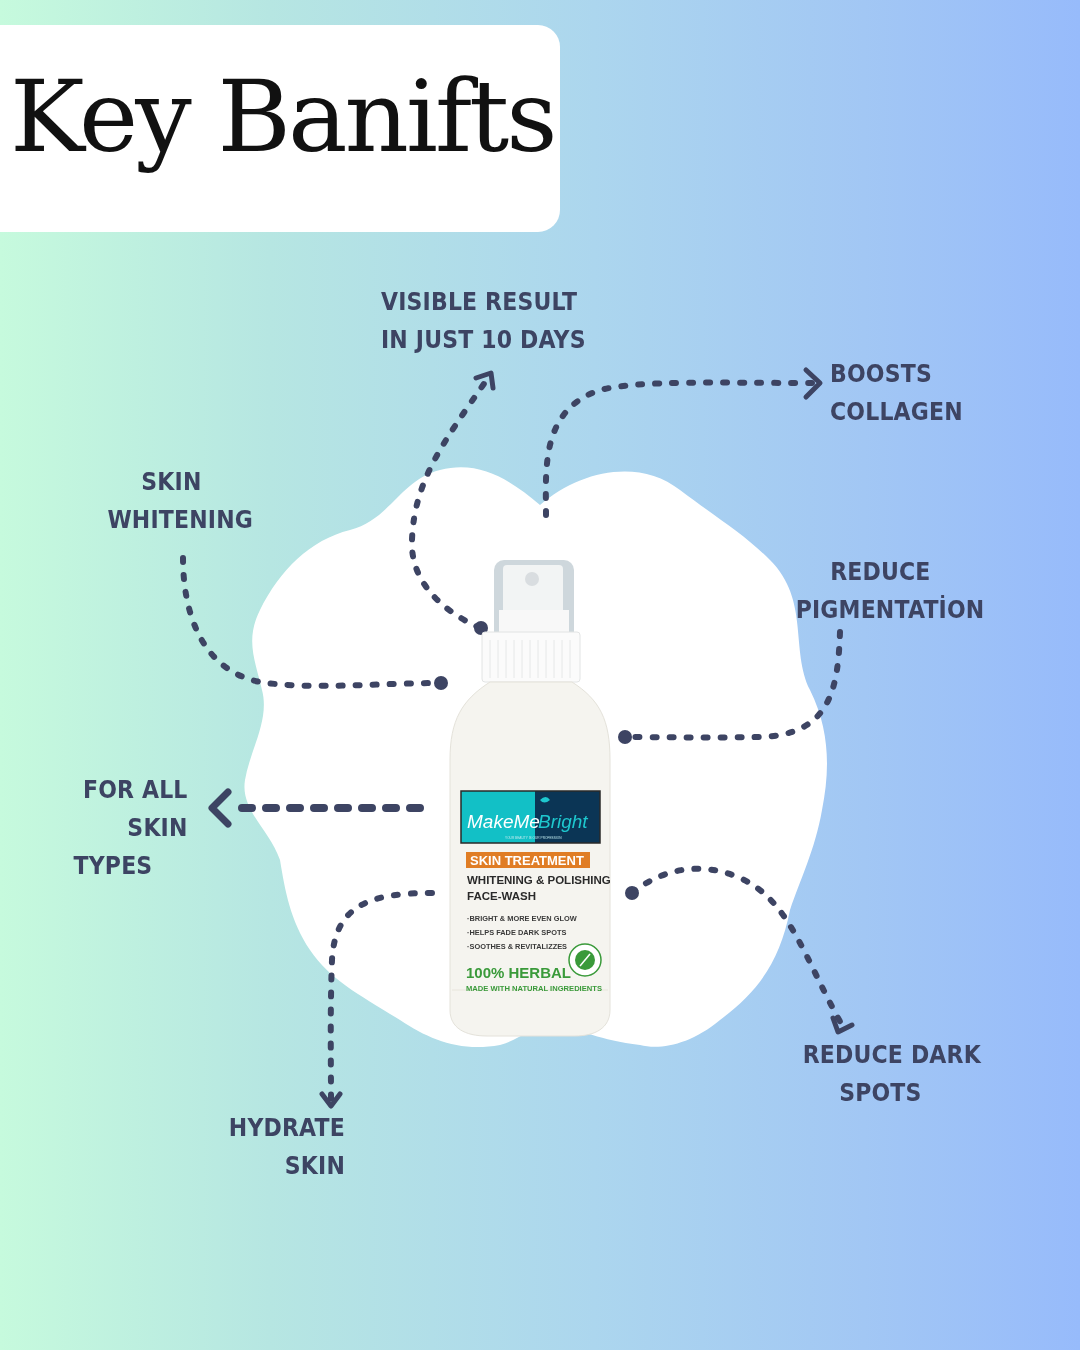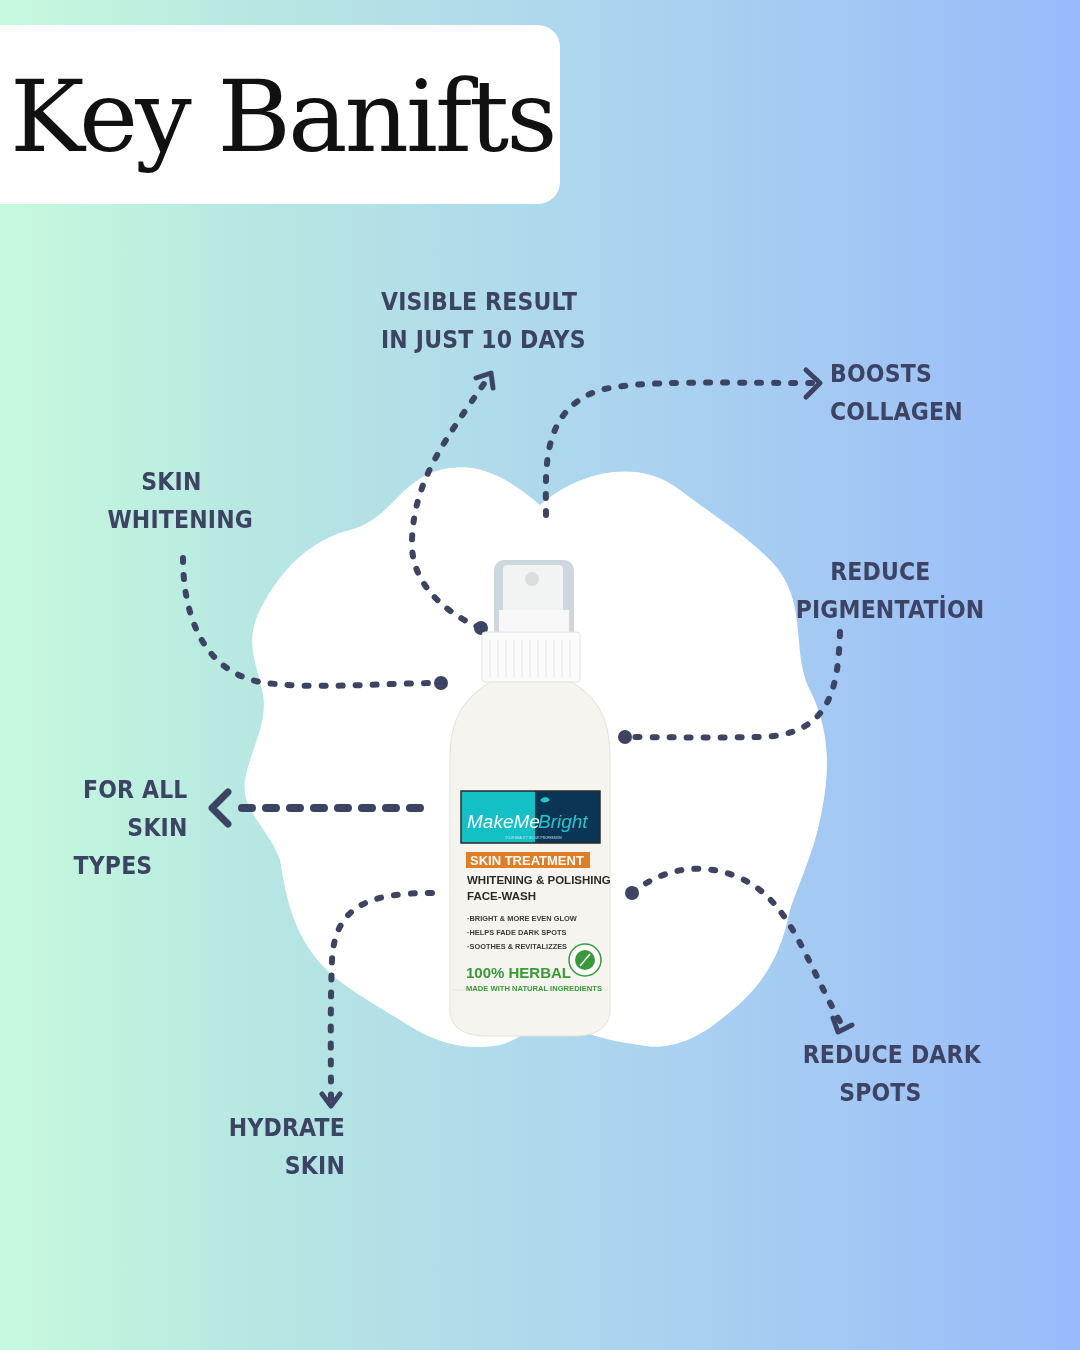--- a/index.html
+++ b/index.html
@@ -2,21 +2,21 @@
 <html><head>
   <meta charset="utf-8">
   <style>
     html, body { margin: 0; padding: 0; }
     body {
       width: 1080px; height: 1350px; position: relative; overflow: hidden;
       background: linear-gradient(90deg, #c6fadd 0%, #b6e6e2 25%, #acd6ee 55%, #a2c7f4 80%, #97bbfb 100%);
       font-family: "DejaVu Sans", "Liberation Sans", sans-serif;
     }
     .title-card {
-      position: absolute; left: 0; top: 25px; width: 560px; height: 179px;
+      position: absolute; left: 0; top: 25px; width: 560px; height: 207px;
       background: #ffffff; border-radius: 0 22px 22px 0;
     }
     .title-text {
       position: absolute; left: 10px; top: 42px;
       font-family: "DejaVu Serif", "Liberation Serif", serif;
       font-size: 100px; line-height: 100px; color: #111111; letter-spacing: -3px;
       font-weight: normal;
     }
     svg.canvas { position: absolute; left: 0; top: 0; }
     .label {

